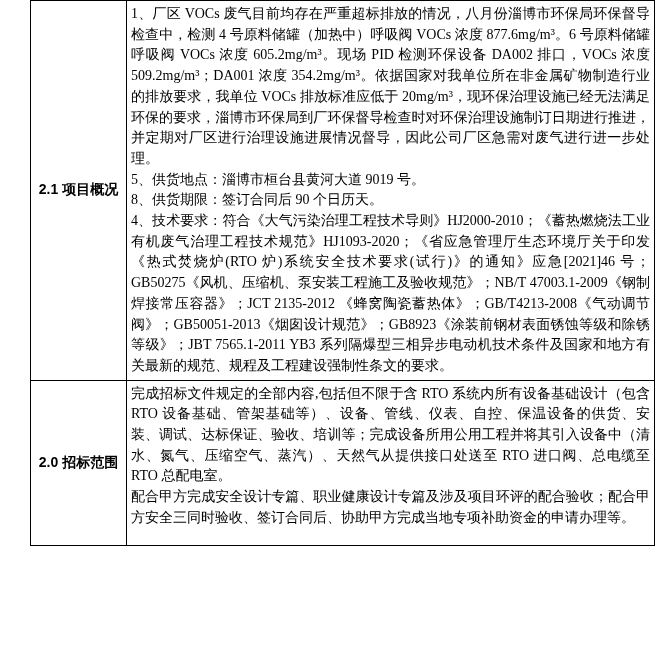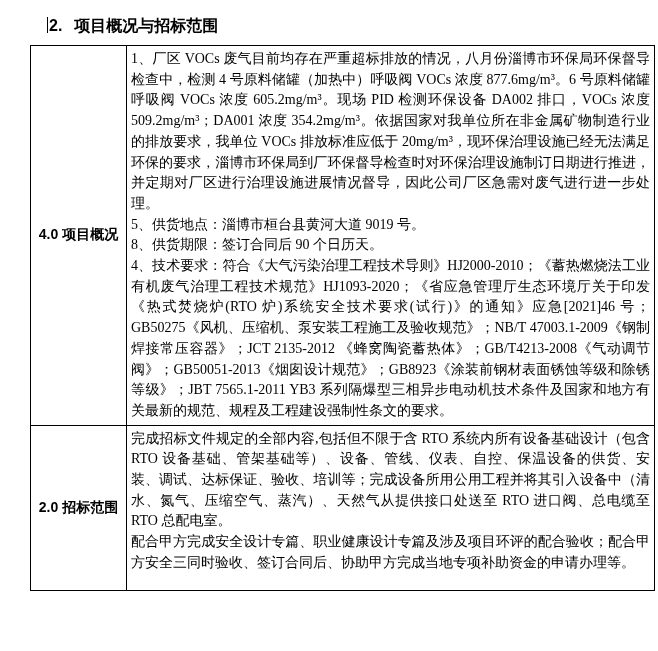--- a/index.html
+++ b/index.html
@@ -65,28 +65,25 @@
     margin: 0;
   }
   tr.row-1 { height: 373px; }
   tr.row-2 { height: 165px; }
 </style>
 </head>
 <body>
 
 <div class="page">
 
-  <h2 class="doc-title">
-    <span class="cursor"></span><span class="num">2.</span><span>项目概况与招标范围</span>
-  </h2>
 
   <table class="doc-table">
     <tbody>
         <tr class="row-1">
-      <td class="header-cell">4.0 项目概况</td>
+      <td class="header-cell">2.1 项目概况</td>
       <td class="content-cell">
         <p>1、厂区 VOCs 废气目前均存在严重超标排放的情况，八月份淄博市环保局环保督导检查中，检测 4 号原料储罐（加热中）呼吸阀 VOCs 浓度 877.6mg/m³。6 号原料储罐呼吸阀 VOCs 浓度 605.2mg/m³。现场 PID 检测环保设备 DA002 排口，VOCs 浓度 509.2mg/m³；DA001 浓度 354.2mg/m³。依据国家对我单位所在非金属矿物制造行业的排放要求，我单位 VOCs 排放标准应低于 20mg/m³，现环保治理设施已经无法满足环保的要求，淄博市环保局到厂环保督导检查时对环保治理设施制订日期进行推进，并定期对厂区进行治理设施进展情况督导，因此公司厂区急需对废气进行进一步处理。</p>
         <p>5、供货地点：淄博市桓台县黄河大道 9019 号。</p>
         <p>8、供货期限：签订合同后 90 个日历天。</p>
         <p>4、技术要求：符合《大气污染治理工程技术导则》HJ2000-2010；《蓄热燃烧法工业有机废气治理工程技术规范》HJ1093-2020；《省应急管理厅生态环境厅关于印发《热式焚烧炉(RTO 炉)系统安全技术要求(试行)》的通知》应急[2021]46 号；GB50275《风机、压缩机、泵安装工程施工及验收规范》；NB/T 47003.1-2009《钢制焊接常压容器》；JCT 2135-2012 《蜂窝陶瓷蓄热体》；GB/T4213-2008《气动调节阀》；GB50051-2013《烟囱设计规范》；GB8923《涂装前钢材表面锈蚀等级和除锈等级》；JBT 7565.1-2011 YB3 系列隔爆型三相异步电动机技术条件及国家和地方有关最新的规范、规程及工程建设强制性条文的要求。</p>
       </td>
     </tr>
     <tr class="row-2">
       <td class="header-cell">2.0 招标范围</td>
       <td class="content-cell">

